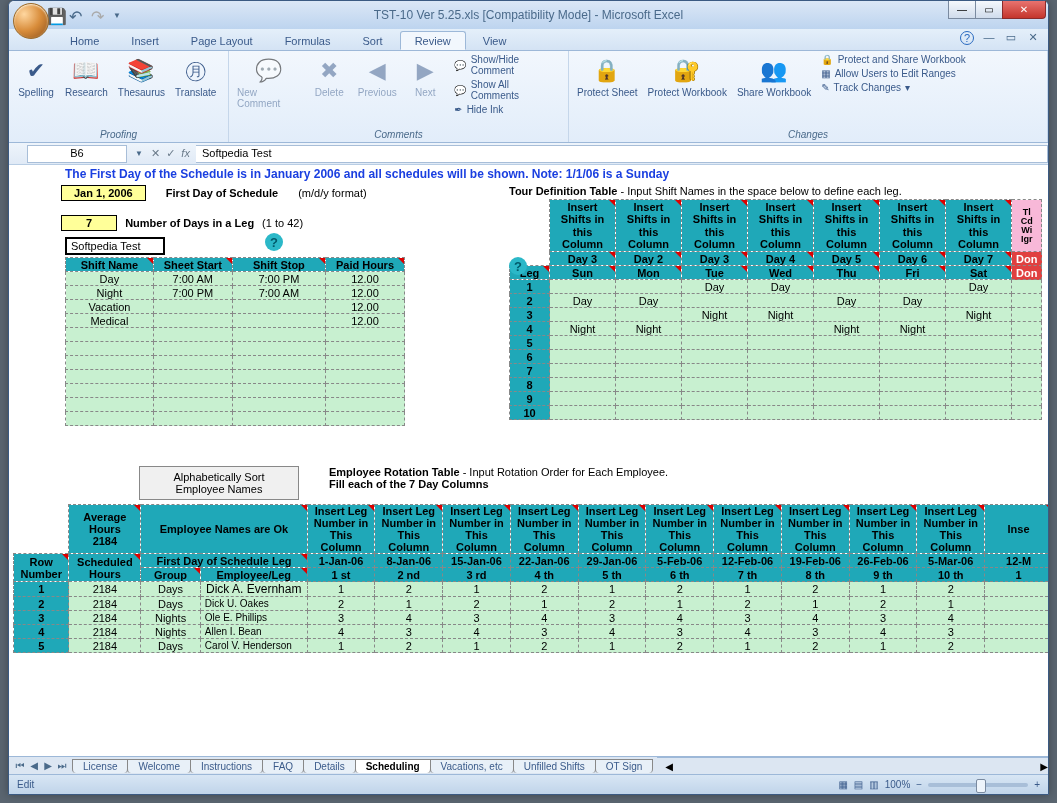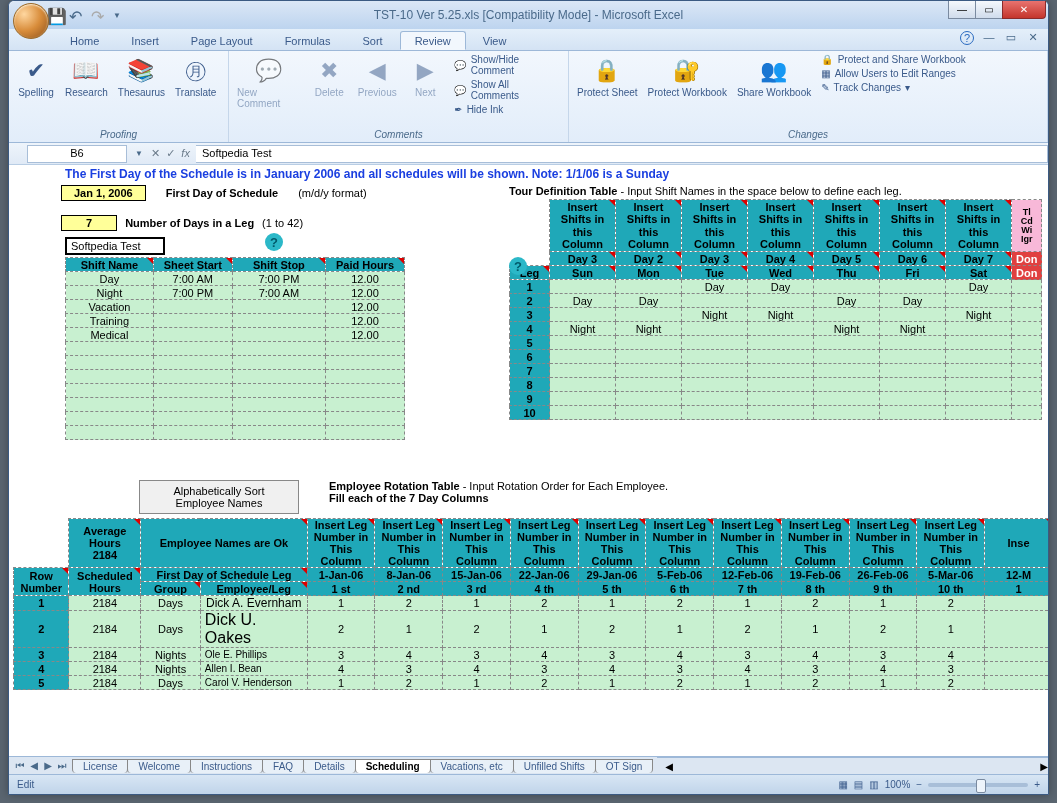--- a/index.html
+++ b/index.html
@@ -230,26 +230,20 @@
                   <td class="cell-green">7:00 AM</td>
                   <td class="cell-green">12.00</td>
                 </tr>
                 <tr>
                   <td class="cell-green">Vacation</td>
                   <td class="cell-green"></td>
                   <td class="cell-green"></td>
                   <td class="cell-green">12.00</td>
                 </tr>
                 <tr>
-                  <td class="cell-green">Training</td>
-                  <td class="cell-green"></td>
-                  <td class="cell-green"></td>
-                  <td class="cell-green">12.00</td>
-                </tr>
-                <tr>
                   <td class="cell-green">Medical</td>
                   <td class="cell-green"></td>
                   <td class="cell-green"></td>
                   <td class="cell-green">12.00</td>
                 </tr>
               </tbody>
             <tbody id="shift-empty">
                 <tr>
                   <td class="cell-green"></td>
                   <td class="cell-green"></td>
@@ -526,21 +520,21 @@
               <td class="cell-green">1</td>
               <td class="cell-green">2</td>
               <td class="cell-green">1</td>
               <td class="cell-green">2</td>
               <td class="cell-green"></td>
             </tr>
             <tr>
               <td class="hdr-teal">2</td>
               <td class="cell-green">2184</td>
               <td class="cell-green">Days</td>
-              <td class="cell-green" style="text-align:left;font-size:16px">Dick U. Oakes</td>
+              <td class="cell-green" style="text-align:left;font-size:10px">Dick U. Oakes</td>
               <td class="cell-green">2</td>
               <td class="cell-green">1</td>
               <td class="cell-green">2</td>
               <td class="cell-green">1</td>
               <td class="cell-green">2</td>
               <td class="cell-green">1</td>
               <td class="cell-green">2</td>
               <td class="cell-green">1</td>
               <td class="cell-green">2</td>
               <td class="cell-green">1</td>

